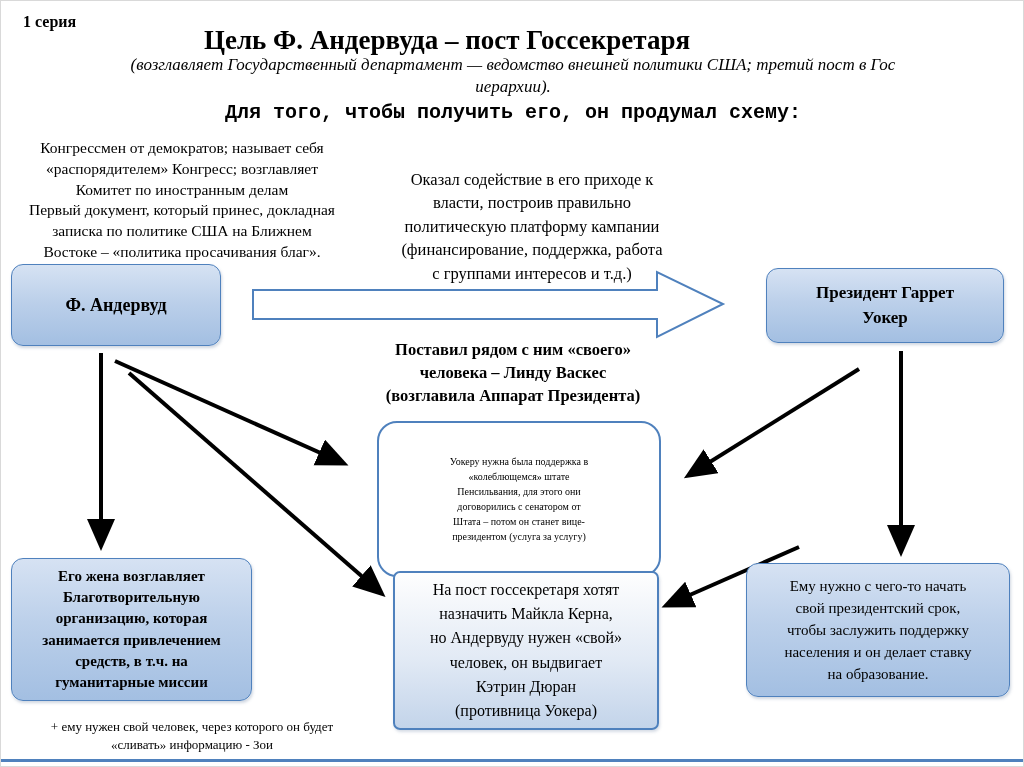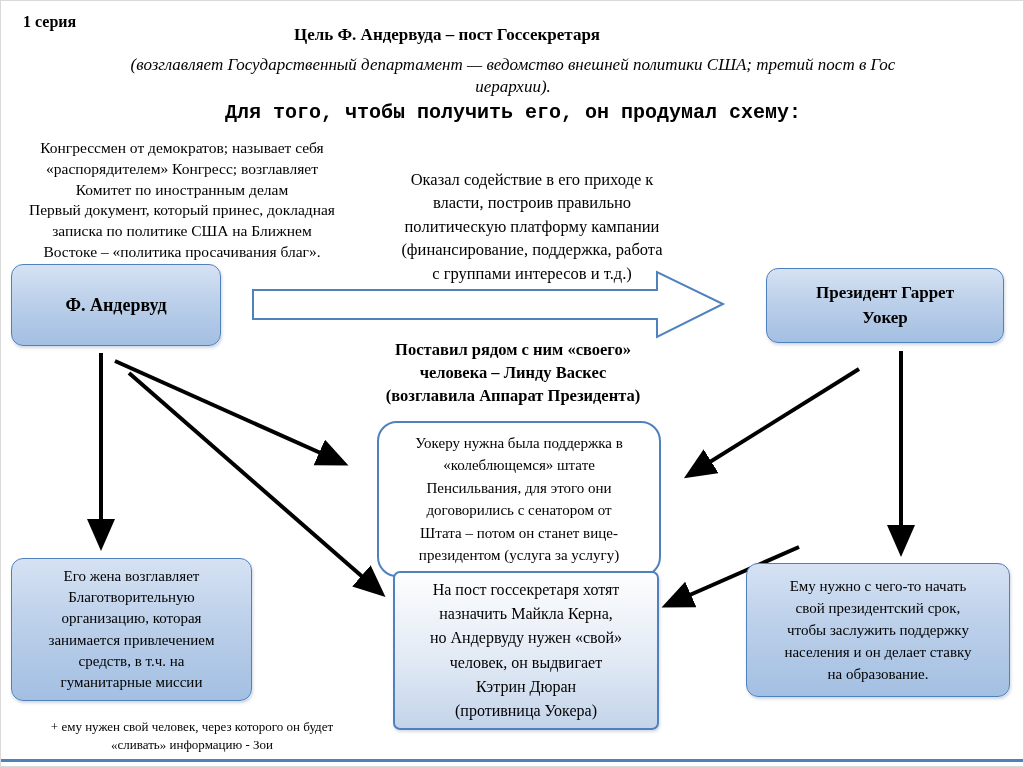--- a/index.html
+++ b/index.html
@@ -11,49 +11,49 @@
     color:#000;
     overflow:hidden;
     border:1px solid #d9d9d9;
     box-sizing:border-box;
   }
   .abs{position:absolute;box-sizing:border-box;}
   .pre{white-space:pre-line;}
   .center{text-align:center;}
 
   .series{left:22px;top:12px;font-size:16px;font-weight:bold;}
-  .title{left:0;top:24px;width:892px;font-size:17px;font-weight:bold;}
+  .title{left:0;top:24px;width:892px;font-size:27px;font-weight:bold;}
   .subtitle{left:42px;top:53px;width:940px;font-size:17px;font-weight:normal;font-style:italic;line-height:1.32;}
   .intro{left:0;top:100px;width:1024px;font-size:20px;font-weight:bold;font-family:Liberation Mono, monospace;}
 
   .note{font-size:15.5px;line-height:1.34;}
   .underwood-note{left:2px;top:137px;width:358px;}
   .assist-note{left:368px;top:167px;width:326px;font-size:16.5px;line-height:1.42;}
   .linda-note{left:362px;top:338px;width:300px;font-size:16.5px;line-height:1.38;font-weight:bold;}
   .zoe-note{left:0px;top:717px;width:382px;font-size:13px;line-height:1.38;}
 
   .bluebox{
     background:linear-gradient(180deg,#d6e2f3 0%,#bcd0ea 45%,#a3bfe2 100%);
     border:1.5px solid #4f81bd;
     border-radius:12px;
     display:flex;align-items:center;justify-content:center;
     font-weight:bold;font-size:17px;
     box-shadow:1px 2px 3px rgba(120,140,170,.35);
   }
   .underwood-box{left:10px;top:263px;width:210px;height:82px;font-size:18px;}
   .walker-box{left:765px;top:267px;width:238px;height:75px;line-height:1.45;}
 
-  .wife-box{left:10px;top:557px;width:241px;height:143px;font-weight:normal;font-size:15px;line-height:1.42;}
+  .wife-box{left:10px;top:557px;width:241px;height:143px;font-weight:bold;font-size:15px;line-height:1.42;}
   .education-box{left:745px;top:562px;width:264px;height:134px;font-weight:normal;font-size:15px;line-height:1.48;}
 
   .penn-box{
     left:376px;top:420px;width:284px;height:156px;
     background:#ffffff;border:2px solid #4f81bd;border-radius:20px;
     display:flex;align-items:center;justify-content:center;
-    font-size:15px;line-height:1.5;
+    font-size:10px;line-height:1.5;
   }
   .kern-box{
     left:392px;top:570px;width:266px;height:159px;
     background:linear-gradient(180deg,#fefefe 0%,#e2eaf5 55%,#c3d4ea 100%);
     border:2px solid #4f81bd;border-radius:7px;
     display:flex;align-items:center;justify-content:center;
     font-size:16px;line-height:1.52;
     box-shadow:1px 2px 3px rgba(120,140,170,.3);
   }
 

